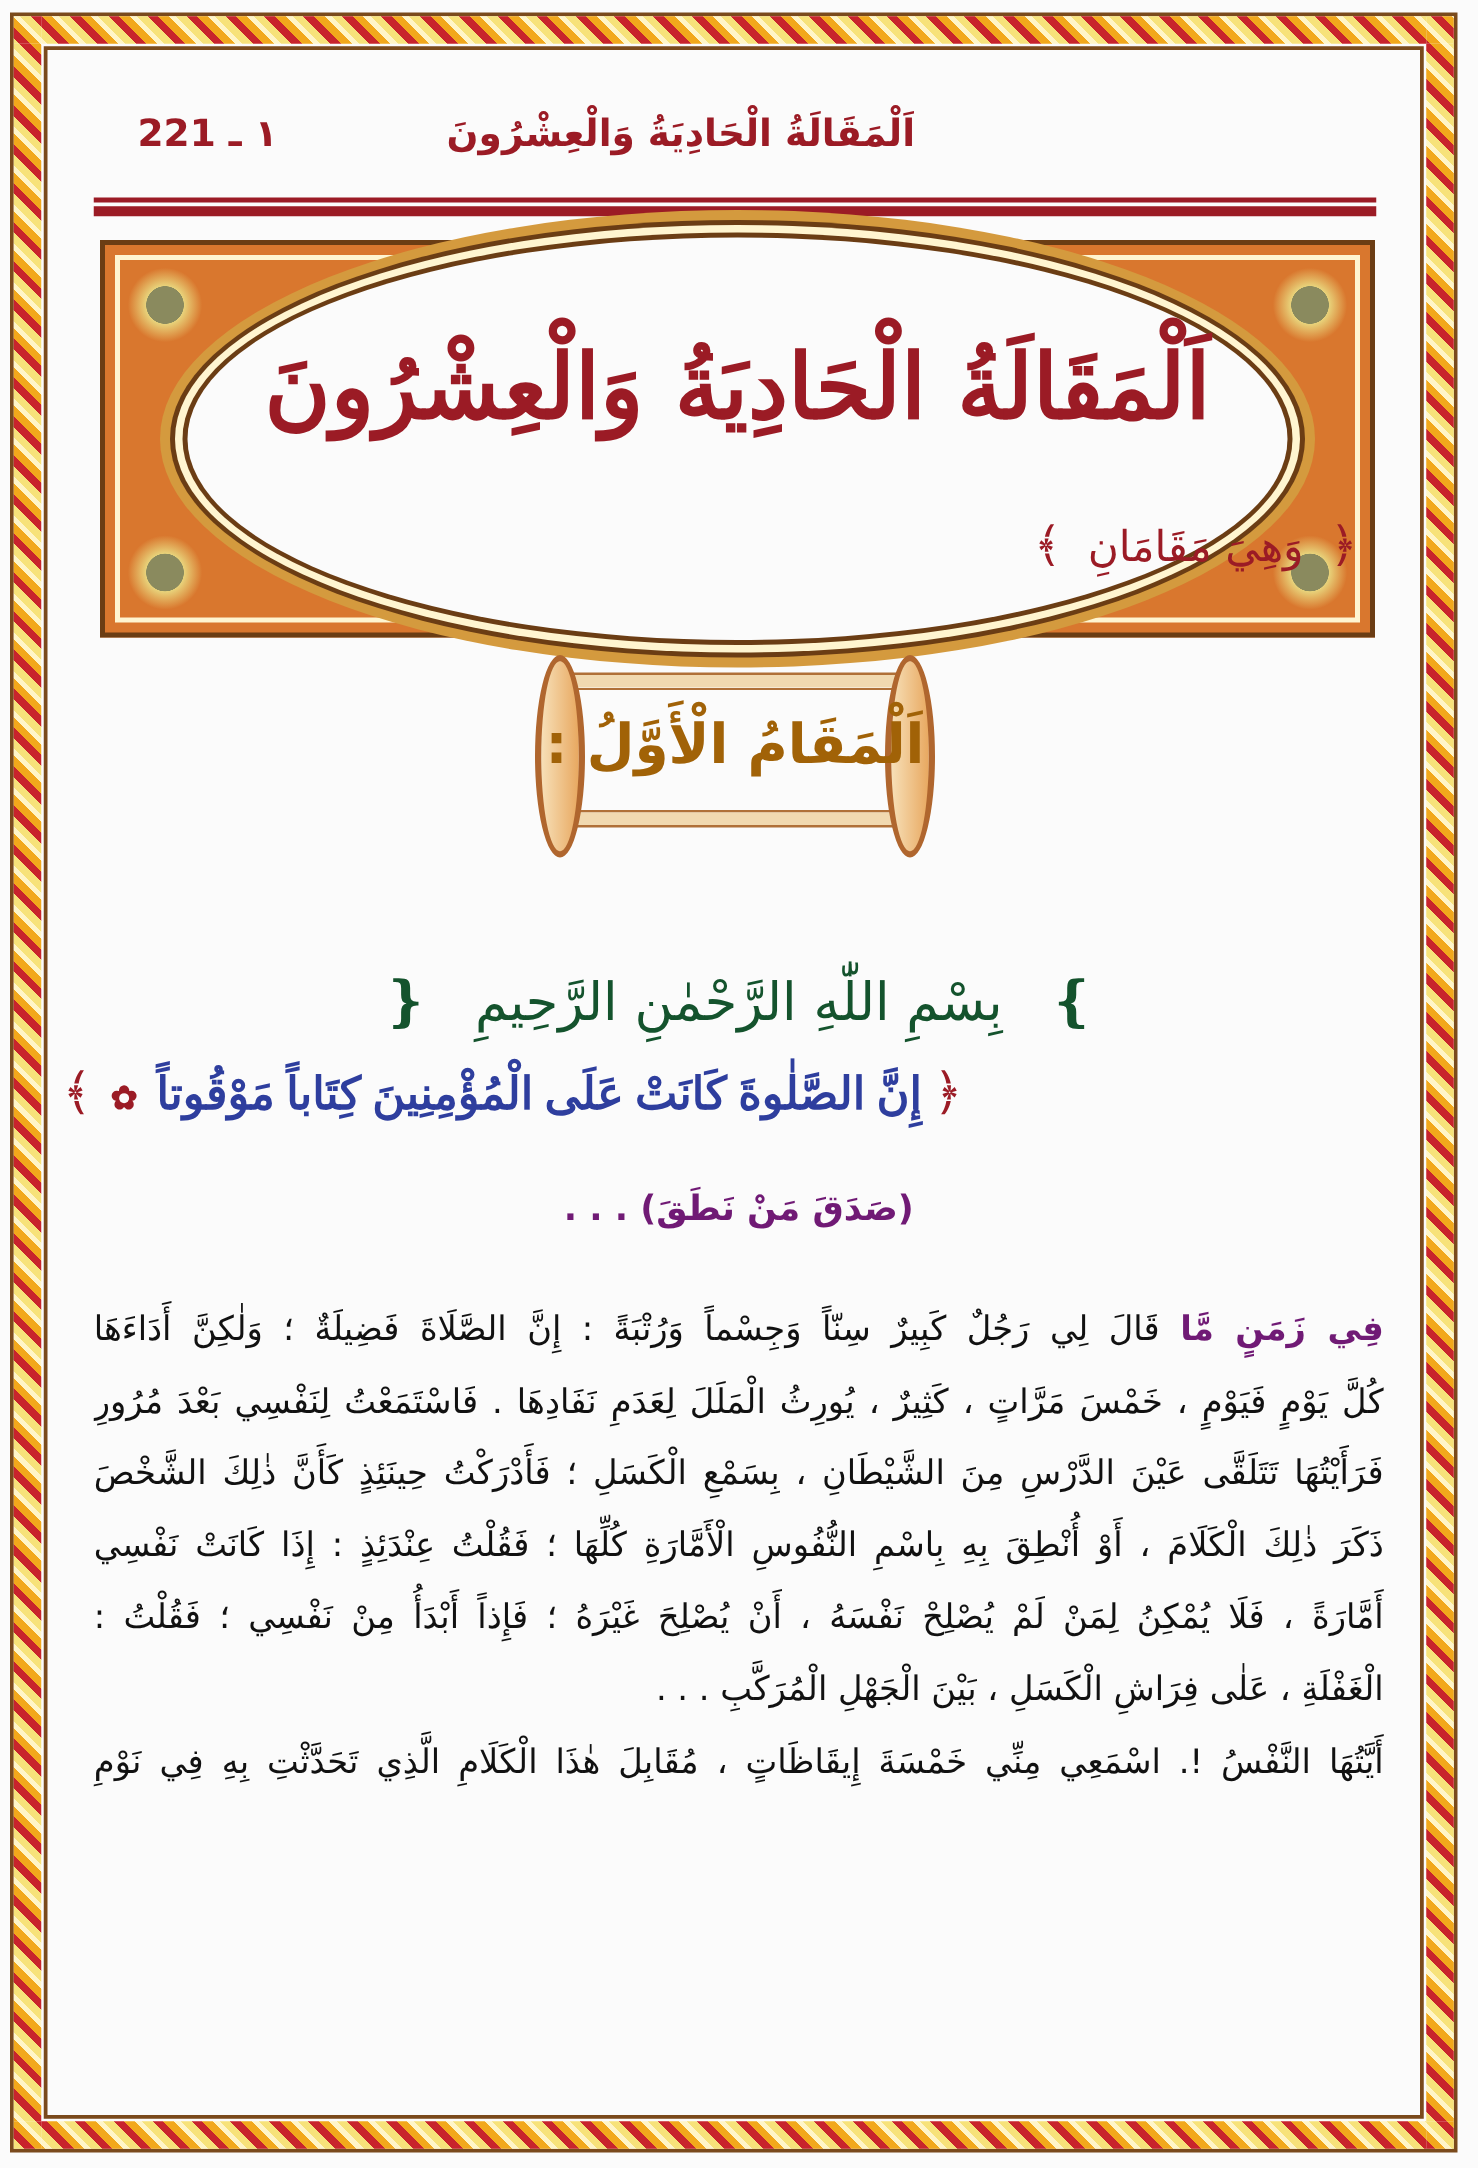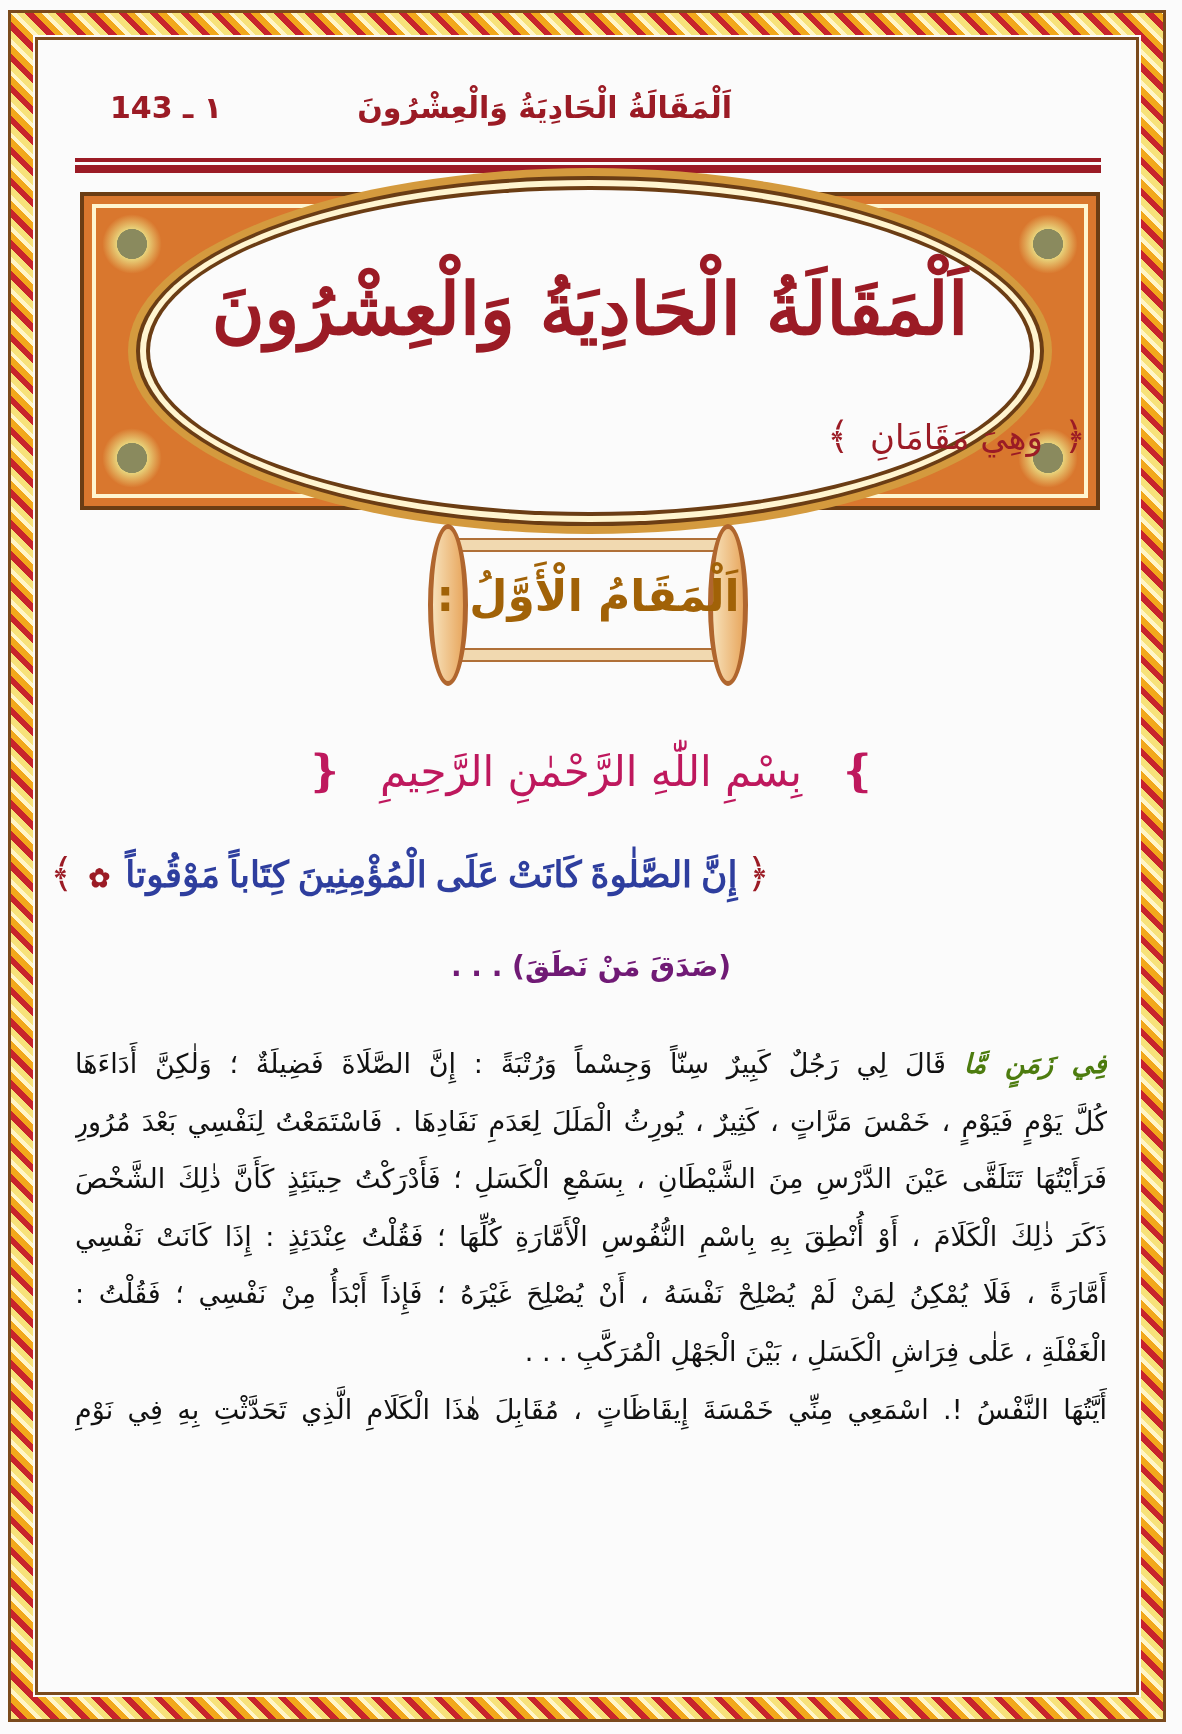--- a/index.html
+++ b/index.html
@@ -85,22 +85,22 @@
   }
   .scroll .curl.l { left:0; }
   .scroll .curl.r { right:0; }
   .scroll-title {
     position:absolute; left:0; right:0; top:30px; text-align:center;
     direction:rtl; font-size:44px; font-weight:bold; color:#a16207;
   }
 
   
   .basmala {
-    position:absolute; left:0; right:0; top:695px; text-align:center;
-    direction:rtl; font-size:42px; color:#be185d;
+    position:absolute; left:0; right:0; top:725px; text-align:center;
+    direction:rtl; font-size:42px; color:#14532d;
     font-family:"DejaVu Serif", serif;
   }
   .basmala .orn { font-size:44px; padding:0 24px; }
 
   .verse {
     position:absolute; left:0; right:0; top:800px; text-align:left;
     direction:rtl; font-size:36px; font-weight:bold; color:#2e3e9e;font-family:Liberation Serif, serif;
   }
   .verse .rose { color:#9b1b25; font-size:26px; padding:0 6px; }
   .verse .br { color:#9b1b25; font-size:40px; font-weight:normal; }
@@ -113,36 +113,36 @@
   
   .body-text {
     position:absolute; left:25px; right:25px; top:985px;
     direction:rtl; text-align:justify; text-align-last:justify;
     font-size:27px; line-height:57.6px; color:#111;
     font-family:"DejaVu Sans", sans-serif;
   }
   .body-text p { margin:0; }
   .body-text .line { display:block; text-align:justify; text-align-last:justify; white-space:nowrap; overflow:hidden; }
   .body-text .line.last { text-align-last:right; }
-  .hl { color:#4d7c0f; font-weight:bold;font-style:italic; }
+  .hl { color:#701a75; font-weight:bold; }
   .para2 { margin-top:20px; }
 </style>
 </head>
 <body>
 
 <div class="outer-frame">
   <div class="braid"></div>
   <div class="inner-edge"></div>
 </div>
 
 <div class="content">
 
   <div class="run-header">
     <span class="run-title">اَلْمَقَالَةُ الْحَادِيَةُ وَالْعِشْرُونَ</span>
-    <span class="run-page">١ ـ 143</span>
+    <span class="run-page">١ ـ 221</span>
   </div>
   <div class="rule1"></div>
   <div class="rule2"></div>
 
   <div class="cartouche">
     <div class="ring1"></div>
     <div class="ornament" style="left:18px;top:18px"></div>
     <div class="ornament" style="right:18px;top:18px"></div>
     <div class="ornament" style="left:18px;bottom:18px"></div>
     <div class="ornament" style="right:18px;bottom:18px"></div>

